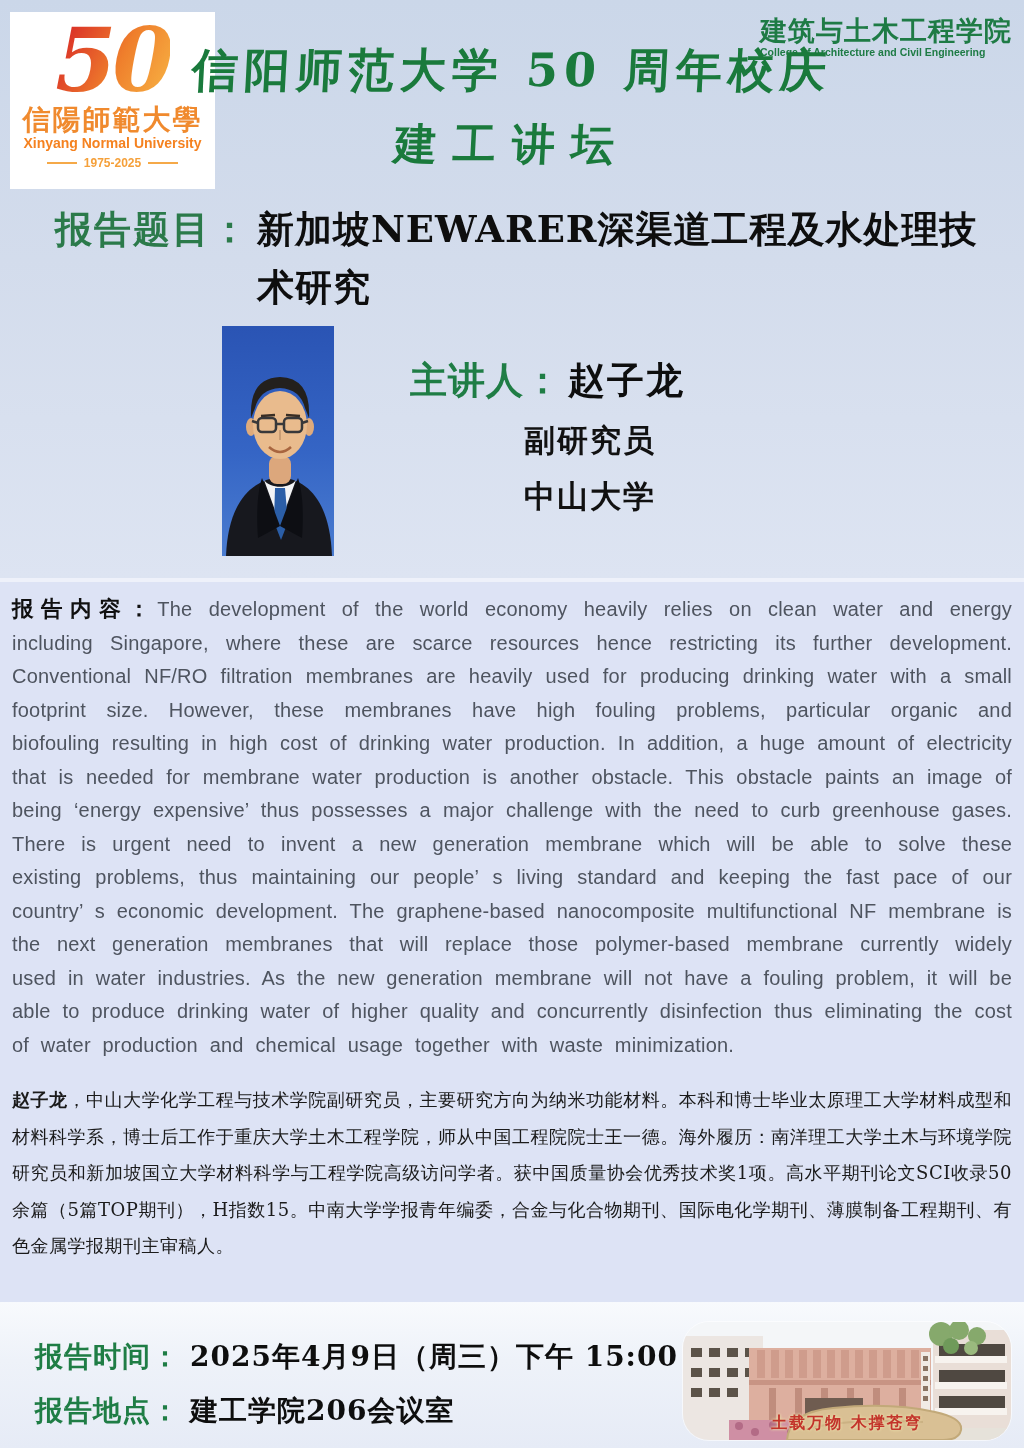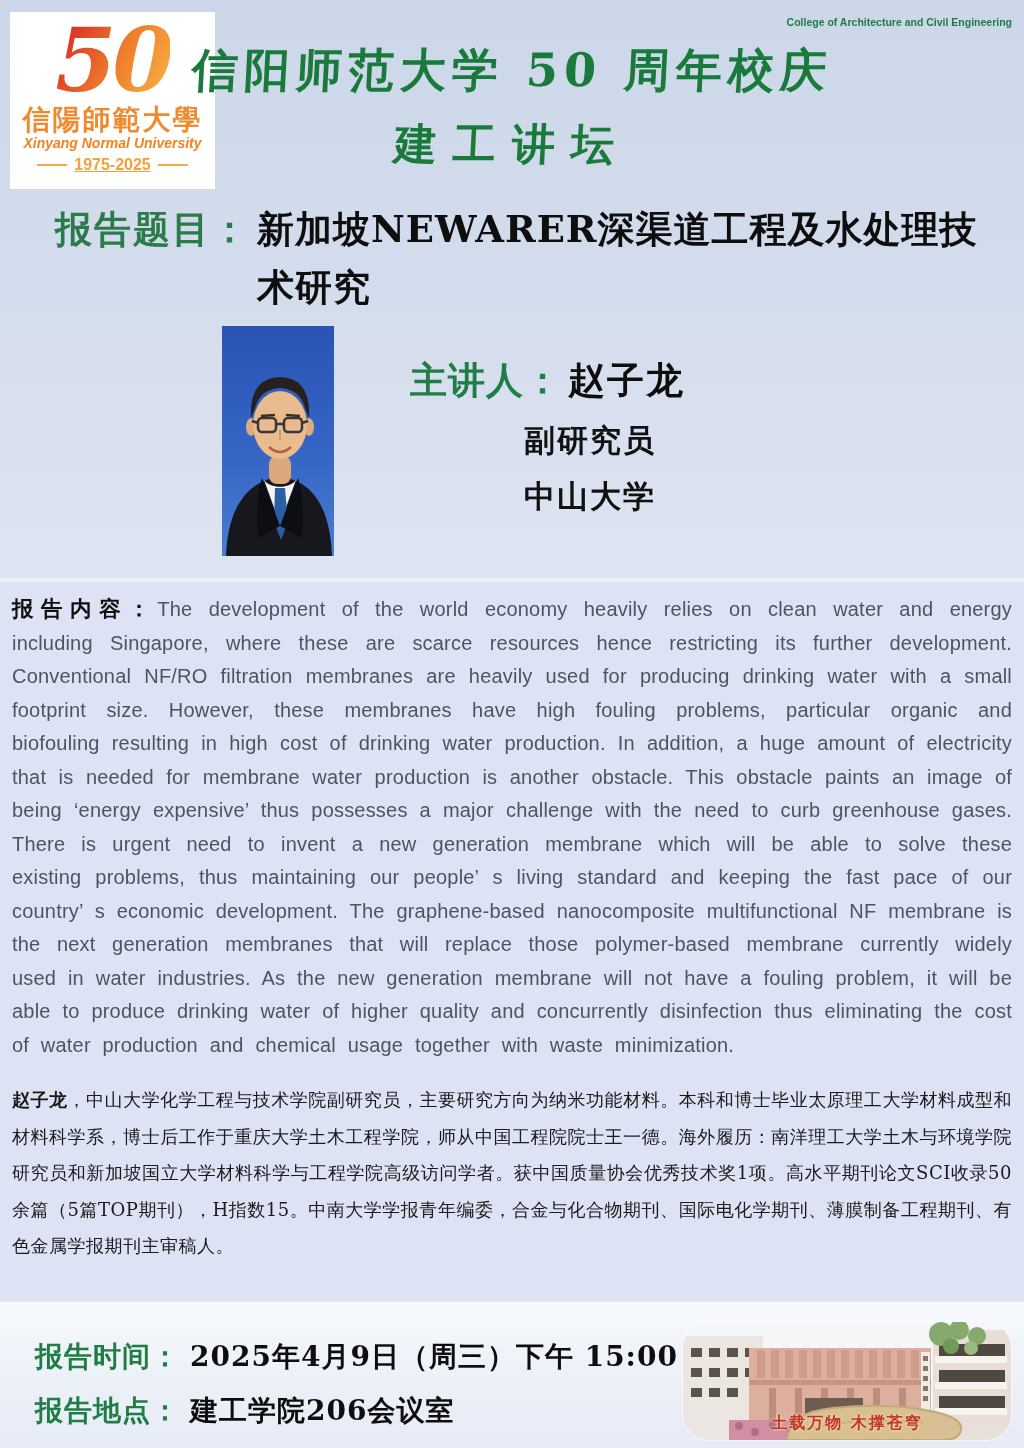--- a/index.html
+++ b/index.html
@@ -43,24 +43,24 @@
     font-family: "DejaVu Serif", serif;
   }
   @supports ((-webkit-background-clip: text) or (background-clip: text)) {
     .logo-50 {
       background: linear-gradient(118deg, #d92b27 10%, #ef7f2c 55%, #f6ab40 90%);
       -webkit-background-clip: text; background-clip: text; color: transparent;
     }
   }
   .logo-cn { color: #f08a2e; font-size: 28px; font-weight: 700; letter-spacing: 2px; line-height: 28px; }
   .logo-en { color: #f58220; font-size: 14px; font-weight: 700; line-height: 18px;
-             font-family: "Liberation Sans", sans-serif; font-style: italic; }
-  .logo-years { color: #f5a03a; font-size: 16px; font-weight: 700; margin-top: 4px;
+             font-family: "Liberation Sans", sans-serif; }
+  .logo-years { color: #f5a03a; font-size: 12px; font-weight: 700; margin-top: 4px;
                 display: flex; align-items: center; gap: 7px;
-                font-family: "Liberation Sans", sans-serif; text-decoration: underline; }
+                font-family: "Liberation Sans", sans-serif; }
   .logo-years .rule { width: 30px; height: 2px; background: #f5a948; }
 
   
   .college { position: absolute; top: 16px; right: 12px; color: #1e7b45; text-align: left; }
   .college-cn { font-size: 27px; font-weight: 700; letter-spacing: 1px; line-height: 30px; }
   .college-en { font-size: 10.5px; font-weight: 700; line-height: 13px;
                 font-family: "Liberation Sans", sans-serif; }
 
   
   .event-title-1, .event-title-2 {
@@ -145,20 +145,21 @@
       <div class="logo-cn">信陽師範大學</div>
       <div class="logo-en">Xinyang Normal University</div>
       <div class="logo-years">
         <span class="rule"></span>
         <span>1975-2025</span>
         <span class="rule"></span>
       </div>
     </div>
 
     <div class="college">
+      <div class="college-cn">建筑与土木工程学院</div>
       <div class="college-en">College of Architecture and Civil Engineering</div>
     </div>
 
     <div class="event-title-1">信阳师范大学 50 周年校庆</div>
     <div class="event-title-2">建工讲坛</div>
 
     <div class="report-title">
       <div class="report-title-label">报告题目：</div>
       <div class="report-title-text">新加坡NEWARER深渠道工程及水处理技术研究</div>
     </div>

